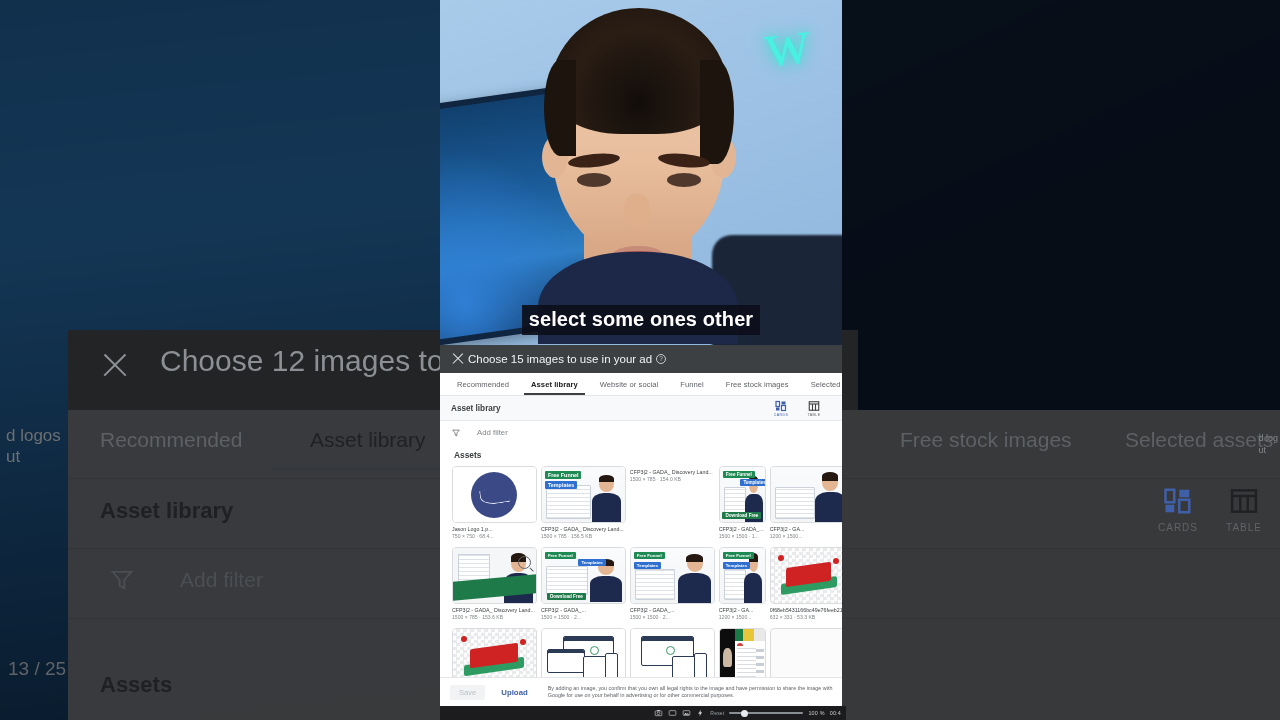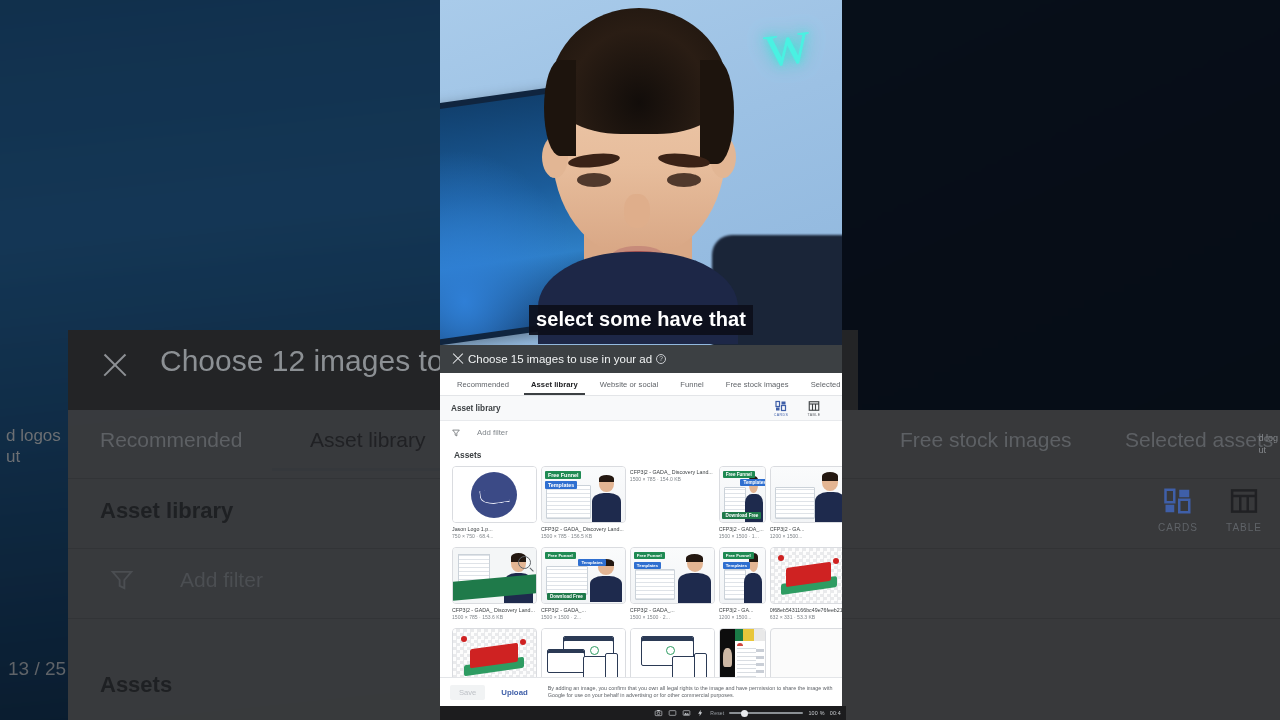--- a/index.html
+++ b/index.html
@@ -897,21 +897,21 @@
         <div class="brow-r"></div>
         <div class="eye-l"></div>
         <div class="eye-r"></div>
         <div class="nose"></div>
         <div class="mouth"></div>
         <div class="shirt"></div>
       </div>
     </div>
 
     <div class="caption">
-      <span>select some have that</span>
+      <span>select some ones other</span>
     </div>
 
     <div class="dialog">
 
       <div class="dlg-header">
         <span class="dlg-close"></span>
         <span class="dlg-title">Choose 15 images to use in your ad</span>
           <span class="dlg-help">?</span>
       </div>
 

